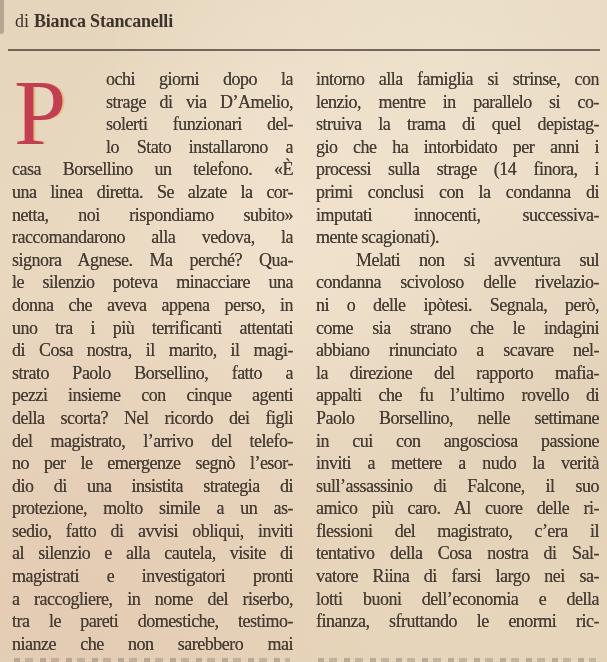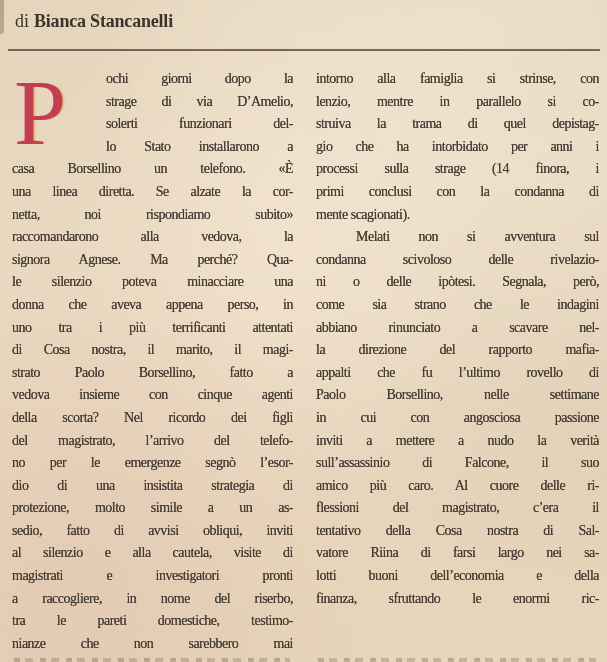--- a/index.html
+++ b/index.html
@@ -27,21 +27,21 @@
   .byline .author { font-weight:700; letter-spacing:-0.2px; }
   .rule {
     position:absolute; left:8px; top:49px; width:592px; height:2px;
     background:#55493d; opacity:0.8;
   }
   .columns { position:absolute; left:12px; top:68px; width:587px; display:flex; }
   .col { position:relative; }
   .col-left  { width:281px; margin-right:23px; }
   .col-right { width:283px; }
   .line {
-    font-size:14px; line-height:22.6px; height:22.6px;
+    font-size:18px; line-height:22.6px; height:22.6px;
     letter-spacing:-0.5px;
     text-align:justify; text-align-last:justify;
     overflow:hidden;
     text-shadow:0 0 0.6px rgba(69,60,52,0.85);
   }
   .line.beside-dropcap { margin-left:94px; }
   .line.para-end { text-align-last:left; }
   .line.para-start { text-indent:40px; }
   .dropcap {
     position:absolute; left:2px; top:-3px;
@@ -81,40 +81,41 @@
         <div class="line">casa Borsellino un telefono. «È</div>
         <div class="line">una linea diretta. Se alzate la cor-</div>
         <div class="line">netta, noi rispondiamo subito»</div>
         <div class="line">raccomandarono alla vedova, la</div>
         <div class="line">signora Agnese. Ma perché? Qua-</div>
         <div class="line">le silenzio poteva minacciare una</div>
         <div class="line">donna che aveva appena perso, in</div>
         <div class="line">uno tra i più terrificanti attentati</div>
         <div class="line">di Cosa nostra, il marito, il magi-</div>
         <div class="line">strato Paolo Borsellino, fatto a</div>
-        <div class="line">vedova insieme con cinque agenti</div>
+        <div class="line">pezzi insieme con cinque agenti</div>
         <div class="line">della scorta? Nel ricordo dei figli</div>
         <div class="line">del magistrato, l’arrivo del telefo-</div>
         <div class="line">no per le emergenze segnò l’esor-</div>
         <div class="line">dio di una insistita strategia di</div>
         <div class="line">protezione, molto simile a un as-</div>
         <div class="line">sedio, fatto di avvisi obliqui, inviti</div>
         <div class="line">al silenzio e alla cautela, visite di</div>
         <div class="line">magistrati e investigatori pronti</div>
         <div class="line">a raccogliere, in nome del riserbo,</div>
         <div class="line">tra le pareti domestiche, testimo-</div>
         <div class="line">nianze che non sarebbero mai</div>
       </div>
     <div class="col col-right">
         <div class="line">intorno alla famiglia si strinse, con</div>
         <div class="line">lenzio, mentre in parallelo si co-</div>
         <div class="line">struiva la trama di quel depistag-</div>
         <div class="line">gio che ha intorbidato per anni i</div>
         <div class="line">processi sulla strage (14 finora, i</div>
         <div class="line">primi conclusi con la condanna di</div>
+        <div class="line">imputati innocenti, successiva-</div>
         <div class="line para-end">mente scagionati).</div>
         <div class="line para-start">Melati non si avventura sul</div>
         <div class="line">condanna scivoloso delle rivelazio-</div>
         <div class="line">ni o delle ipòtesi. Segnala, però,</div>
         <div class="line">come sia strano che le indagini</div>
         <div class="line">abbiano rinunciato a scavare nel-</div>
         <div class="line">la direzione del rapporto mafia-</div>
         <div class="line">appalti che fu l’ultimo rovello di</div>
         <div class="line">Paolo Borsellino, nelle settimane</div>
         <div class="line">in cui con angosciosa passione</div>

